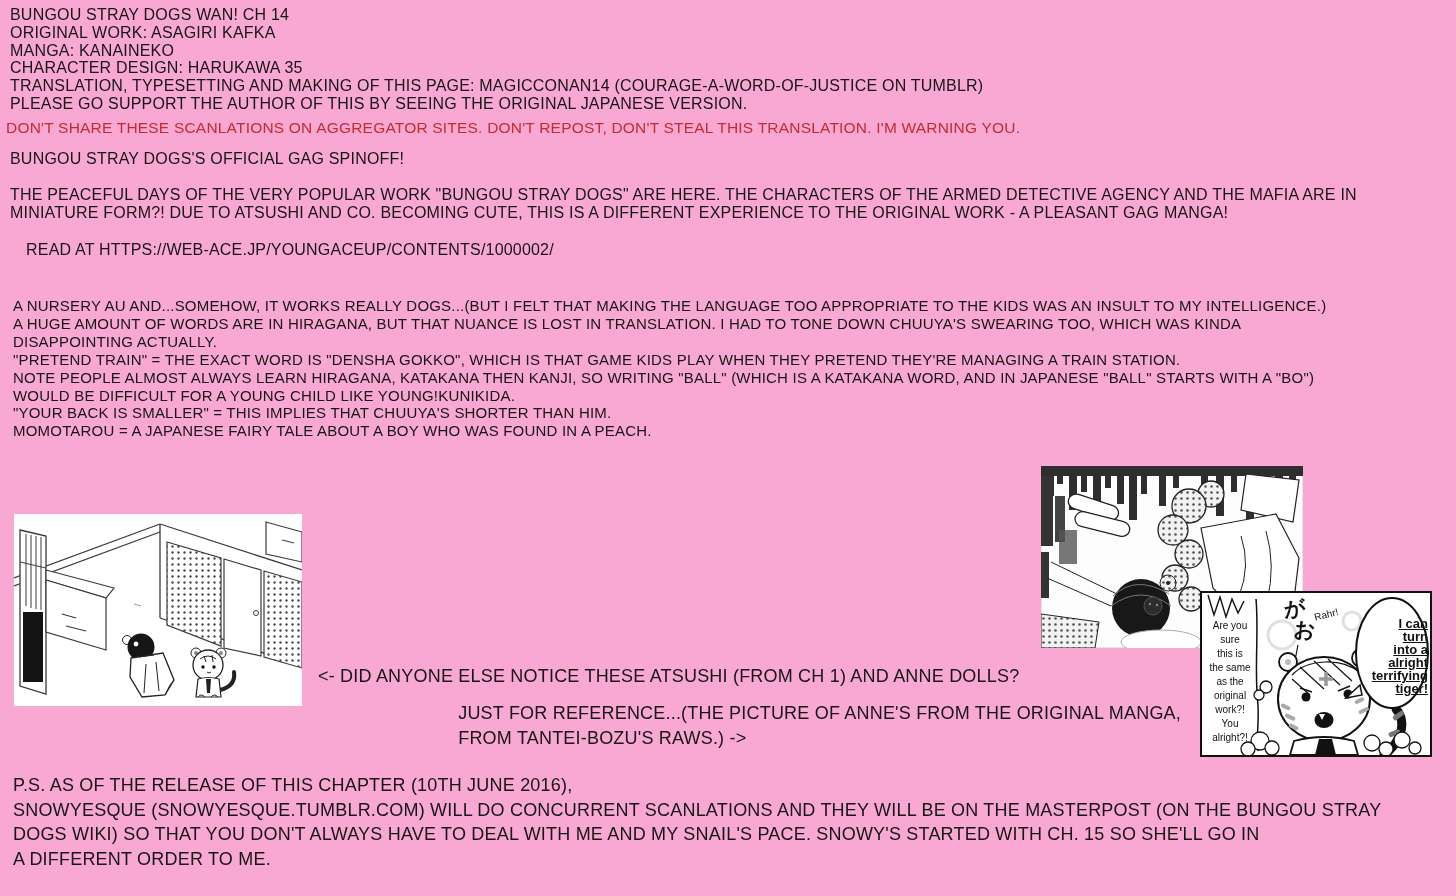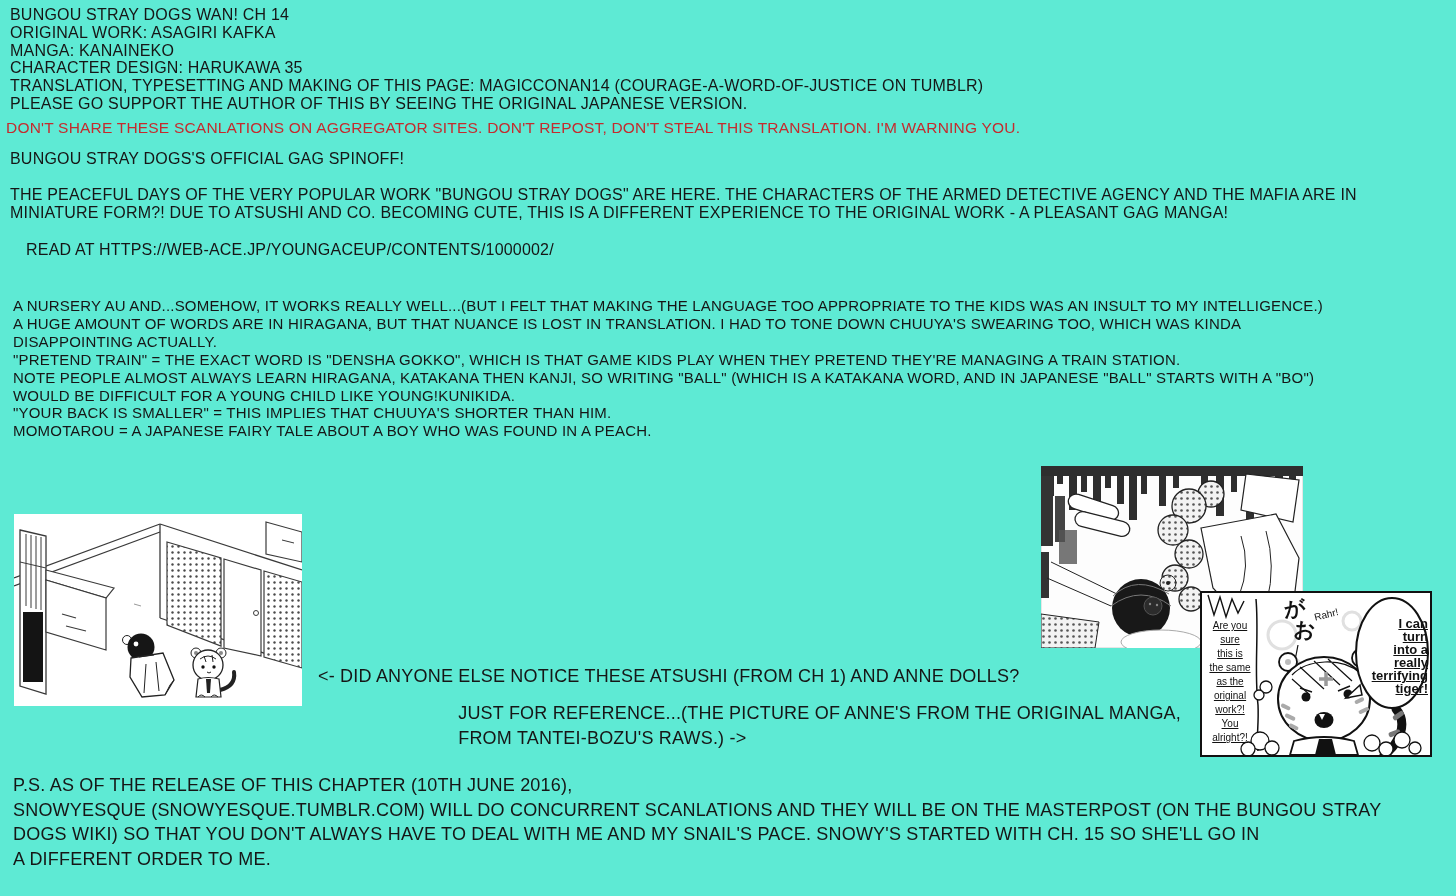--- a/index.html
+++ b/index.html
@@ -1,32 +1,32 @@
 <!DOCTYPE html>
 <html><head>
 <meta charset="utf-8">
 <style>
   html,body{margin:0;padding:0;background:#ffffff;}
-  #page{position:relative;width:1456px;height:896px;background:#5eead4;overflow:hidden;
+  #page{position:relative;width:1456px;height:896px;background:#f9a8d4;overflow:hidden;
         font-family:"Liberation Sans", sans-serif;color:#161616;}
   .abs{position:absolute;white-space:nowrap;}
   .credits{left:10px;top:6px;font-size:16px;line-height:17.8px;letter-spacing:.2px;}
   .warning{left:6px;top:119px;font-size:15.5px;letter-spacing:.2px;color:#c42b2e;}
   .heading{left:10px;top:150px;font-size:16px;letter-spacing:.2px;}
   .desc{left:10px;top:186px;font-size:16px;line-height:18.2px;letter-spacing:.2px;}
   .readat{left:10px;top:241px;font-size:16px;letter-spacing:.2px;margin-left:16px;}
   .notes{left:13px;top:297px;font-size:15px;line-height:17.9px;letter-spacing:.2px;}
   .caption-dolls{left:318px;top:666px;font-size:18px;letter-spacing:.2px;}
   .caption-ref{right:275px;top:701px;font-size:18px;line-height:24.5px;text-align:left;letter-spacing:.2px;}
   .ps{left:13px;top:773px;font-size:18px;line-height:24.6px;letter-spacing:.2px;}
   .img-left{left:14px;top:514px;width:288px;height:192px;z-index:1;}
   .img-raw{left:1041px;top:466px;width:262px;height:182px;z-index:1;}
   .panel{left:1200px;top:591px;width:228px;height:162px;border:2.5px solid #111;background:#fff;z-index:3;}
   .panel .ptext{position:absolute;color:#111;}
-  .side-text{left:2px;top:26px;width:52px;text-align:center;font-size:10px;line-height:14px;white-space:nowrap;text-decoration:underline;}
+  .side-text{left:2px;top:26px;width:52px;text-align:center;font-size:10px;line-height:14px;white-space:nowrap;}
   .bubble-text{left:154px;top:24px;width:72px;text-align:right;font-size:13px;line-height:13px;font-weight:bold;text-decoration:underline;}
   .sfx-gao{left:82px;top:4px;font-size:21px;font-weight:bold;line-height:22px;}
   .sfx-gao .c2{display:block;margin-left:10px;transform:rotate(6deg);}
   .sfx-gao .c1{display:block;transform:rotate(-6deg);}
   .sfx-rahr{left:112px;top:16px;font-size:10px;transform:rotate(-14deg);}
   svg{display:block;}
 </style>
 </head>
 <body>
 
@@ -44,21 +44,21 @@
   <div class="abs warning">DON'T SHARE THESE SCANLATIONS ON AGGREGATOR SITES. DON'T REPOST, DON'T STEAL THIS TRANSLATION. I'M WARNING YOU.</div>
 
   <div class="abs heading">BUNGOU STRAY DOGS'S OFFICIAL GAG SPINOFF!</div>
   <div class="abs desc">
     <div>THE PEACEFUL DAYS OF THE VERY POPULAR WORK "BUNGOU STRAY DOGS" ARE HERE. THE CHARACTERS OF THE ARMED DETECTIVE AGENCY AND THE MAFIA ARE IN</div>
     <div>MINIATURE FORM?! DUE TO ATSUSHI AND CO. BECOMING CUTE, THIS IS A DIFFERENT EXPERIENCE TO THE ORIGINAL WORK - A PLEASANT GAG MANGA!</div>
   </div>
   <div class="abs readat">READ AT HTTPS://WEB-ACE.JP/YOUNGACEUP/CONTENTS/1000002/</div>
 
   <div class="abs notes">
-    <div>A NURSERY AU AND...SOMEHOW, IT WORKS REALLY WELL...(BUT I FELT THAT MAKING THE LANGUAGE TOO APPROPRIATE TO THE KIDS WAS AN INSULT TO MY INTELLIGENCE.)</div>
+    <div>A NURSERY AU AND...SOMEHOW, IT WORKS REALLY DOGS...(BUT I FELT THAT MAKING THE LANGUAGE TOO APPROPRIATE TO THE KIDS WAS AN INSULT TO MY INTELLIGENCE.)</div>
     <div>A HUGE AMOUNT OF WORDS ARE IN HIRAGANA, BUT THAT NUANCE IS LOST IN TRANSLATION. I HAD TO TONE DOWN CHUUYA'S SWEARING TOO, WHICH WAS KINDA</div>
     <div>DISAPPOINTING ACTUALLY.</div>
     <div>"PRETEND TRAIN" = THE EXACT WORD IS "DENSHA GOKKO", WHICH IS THAT GAME KIDS PLAY WHEN THEY PRETEND THEY'RE MANAGING A TRAIN STATION.</div>
     <div>NOTE PEOPLE ALMOST ALWAYS LEARN HIRAGANA, KATAKANA THEN KANJI, SO WRITING "BALL" (WHICH IS A KATAKANA WORD, AND IN JAPANESE "BALL" STARTS WITH A "BO")</div>
     <div>WOULD BE DIFFICULT FOR A YOUNG CHILD LIKE YOUNG!KUNIKIDA.</div>
     <div>"YOUR BACK IS SMALLER" = THIS IMPLIES THAT CHUUYA'S SHORTER THAN HIM.</div>
     <div>MOMOTAROU = A JAPANESE FAIRY TALE ABOUT A BOY WHO WAS FOUND IN A PEACH.</div>
   </div>
 
   <div class="abs img-left">
@@ -261,21 +261,21 @@
     </div>
     <div class="ptext sfx-gao">
       <span class="c1">が</span>
       <span class="c2">お</span>
     </div>
     <div class="ptext sfx-rahr">Rahr!</div>
     <div class="ptext bubble-text">
       <div>I can</div>
       <div>turn</div>
       <div>into a</div>
-      <div>really</div>
+      <div>alright</div>
       <div>terrifying</div>
       <div>tiger!</div>
     </div>
   </div>
 
   <div class="abs ps">
     <div>P.S. AS OF THE RELEASE OF THIS CHAPTER (10TH JUNE 2016),</div>
     <div>SNOWYESQUE (SNOWYESQUE.TUMBLR.COM) WILL DO CONCURRENT SCANLATIONS AND THEY WILL BE ON THE MASTERPOST (ON THE BUNGOU STRAY</div>
     <div>DOGS WIKI) SO THAT YOU DON'T ALWAYS HAVE TO DEAL WITH ME AND MY SNAIL'S PACE. SNOWY'S STARTED WITH CH. 15 SO SHE'LL GO IN</div>
     <div>A DIFFERENT ORDER TO ME.</div>

